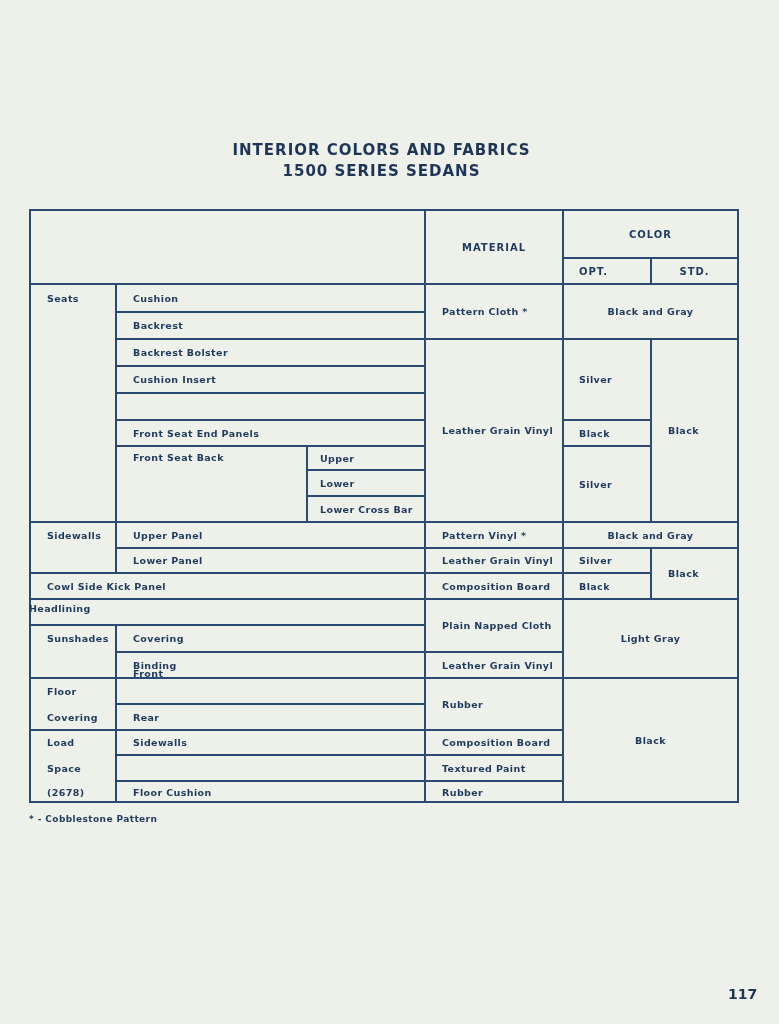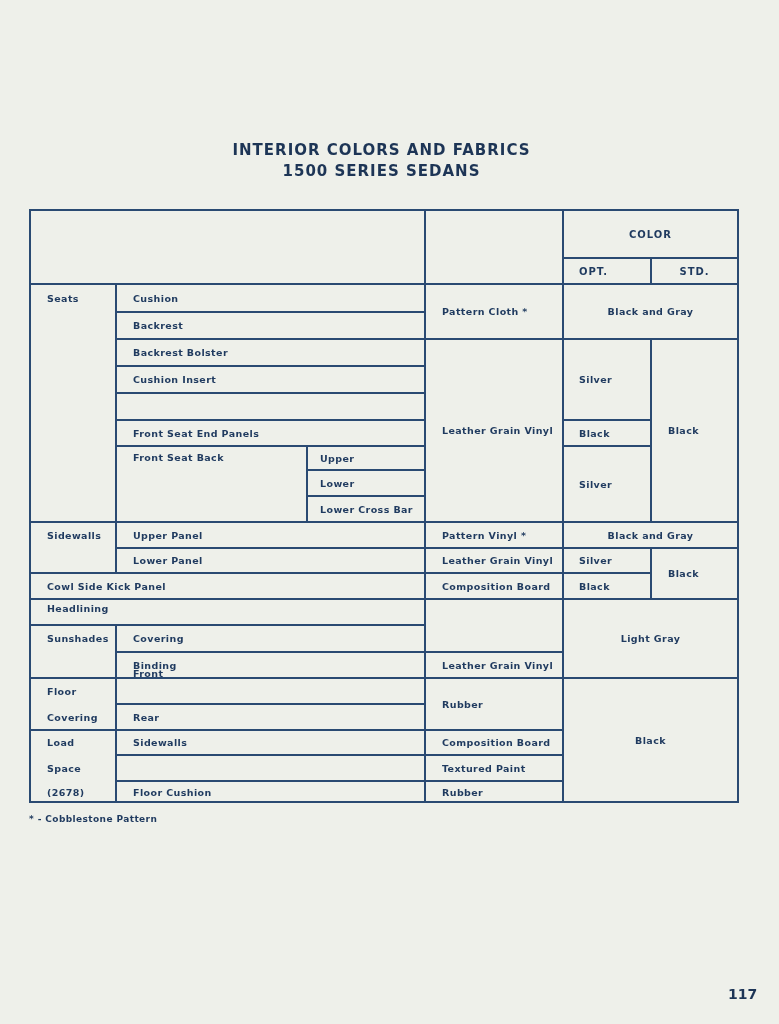--- a/index.html
+++ b/index.html
@@ -66,28 +66,29 @@
   <div class="vl" style="left:115px;top:283px;height:289px"></div>
   <div class="vl" style="left:115px;top:624px;height:179px"></div>
   <div class="vl" style="left:306px;top:445px;height:76px"></div>
   <div class="vl" style="left:424px;top:209px;height:594px"></div>
   <div class="vl" style="left:562px;top:209px;height:594px"></div>
   <div class="vl" style="left:650px;top:257px;height:27px"></div>
   <div class="vl" style="left:650px;top:338px;height:183px"></div>
   <div class="vl" style="left:650px;top:547px;height:51px"></div>
   <div class="vl" style="left:737px;top:209px;height:594px"></div>
 
+  <div class="cell c hdr" style="left:426px;top:211px;width:136px;height:72px">MATERIAL</div>
   <div class="cell c hdr" style="left:564px;top:211px;width:173px;height:46px">COLOR</div>
   <div class="cell hdr" style="left:579px;top:259px;height:24px">OPT.</div>
   <div class="cell c hdr" style="left:652px;top:259px;width:85px;height:24px">STD.</div>
 
   <div class="cell" style="left:47px;top:285px;height:26px">Seats</div>
   <div class="cell" style="left:47px;top:523px;height:24px">Sidewalls</div>
   <div class="cell" style="left:47px;top:574px;height:24px">Cowl Side Kick Panel</div>
-  <div class="cell" style="left:47px;top:600px;height:16px">Headlining</div>
+  <div class="cell" style="left:29px;top:600px;height:16px">Headlining</div>
   <div class="cell" style="left:47px;top:626px;height:24px">Sunshades</div>
   <div class="cell" style="left:47px;top:679px;height:24px">Floor</div>
   <div class="cell" style="left:47px;top:705px;height:24px">Covering</div>
   <div class="cell" style="left:47px;top:731px;height:23px">Load</div>
   <div class="cell" style="left:47px;top:756px;height:24px">Space</div>
   <div class="cell" style="left:47px;top:782px;height:20px">(2678)</div>
 
   <div class="cell" style="left:133px;top:285px;height:26px">Cushion</div>
   <div class="cell" style="left:133px;top:313px;height:25px">Backrest</div>
   <div class="cell" style="left:133px;top:340px;height:25px">Backrest Bolster</div>
@@ -104,20 +105,21 @@
   <div class="cell" style="left:133px;top:663px;height:21px">Front</div>
   <div class="cell" style="left:133px;top:705px;height:24px">Rear</div>
   <div class="cell" style="left:133px;top:731px;height:23px">Sidewalls</div>
   <div class="cell" style="left:133px;top:782px;height:20px">Floor Cushion</div>
 
   <div class="cell" style="left:442px;top:285px;height:53px">Pattern Cloth *</div>
   <div class="cell" style="left:442px;top:340px;height:181px">Leather Grain Vinyl</div>
   <div class="cell" style="left:442px;top:523px;height:24px">Pattern Vinyl *</div>
   <div class="cell" style="left:442px;top:549px;height:23px">Leather Grain Vinyl</div>
   <div class="cell" style="left:442px;top:574px;height:24px">Composition Board</div>
+  <div class="cell" style="left:442px;top:600px;height:51px">Plain Napped Cloth</div>
   <div class="cell" style="left:442px;top:653px;height:24px">Leather Grain Vinyl</div>
   <div class="cell" style="left:442px;top:679px;height:50px">Rubber</div>
   <div class="cell" style="left:442px;top:731px;height:23px">Composition Board</div>
   <div class="cell" style="left:442px;top:756px;height:24px">Textured Paint</div>
   <div class="cell" style="left:442px;top:782px;height:20px">Rubber</div>
 
   <div class="cell c" style="left:564px;top:285px;width:173px;height:53px">Black and Gray</div>
   <div class="cell" style="left:579px;top:340px;height:79px">Silver</div>
   <div class="cell" style="left:579px;top:421px;height:24px">Black</div>
   <div class="cell" style="left:579px;top:447px;height:74px">Silver</div>

